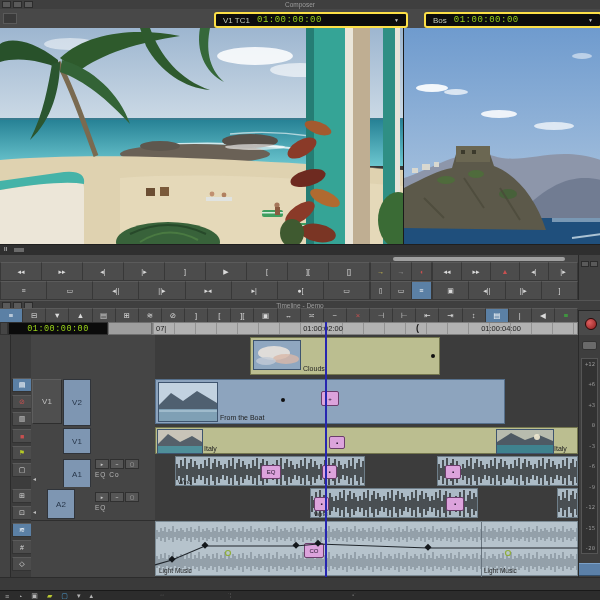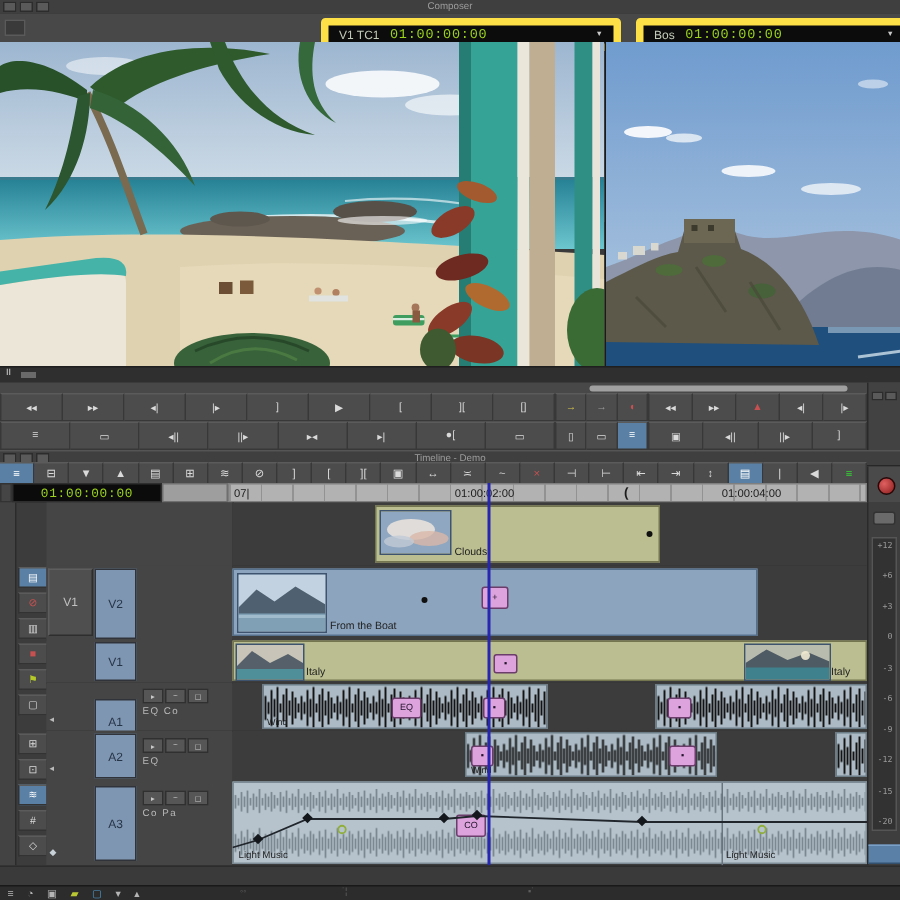--- a/index.html
+++ b/index.html
@@ -9,21 +9,21 @@
   .flx{display:flex;align-items:center;}
   
   .tbar{background:#3f3f3f;border-bottom:1px solid #272727;color:#9c9c9c;font-size:6.5px;}
   .tbar .cap{position:absolute;left:0;right:0;top:0;text-align:center;line-height:9px;}
   .wb{display:inline-block;width:7px;height:5px;background:#5a5a5a;border:1px solid #2c2c2c;margin-right:2px;}
   
   .cbar{background:#484848;border-bottom:1px solid #202020;}
   .dd{background:#0c0c0c;border:1px solid #2e2e2e;border-radius:7px;display:flex;align-items:center;padding:0 7px;}
   .dd .lbl{color:#8fd412;font-size:8.5px;}
   .caret{color:#c9c9c9;font-size:5px;margin-left:auto;padding-left:6px;}
-  .tcbox{background:#0c0c0c;border:5px solid #fde047;border-radius:3px;display:flex;align-items:center;padding:0 7px;gap:7px;}
+  .tcbox{background:#0c0c0c;border:2px solid #fde047;border-radius:3px;display:flex;align-items:center;padding:0 7px;gap:7px;}
   .tcbox .tlab{color:#c2cab8;font-size:8px;}
   .tcv{color:#9ad31a;font-size:9px;font-family:Liberation Mono, monospace;letter-spacing:.5px;}
   
   .tgrp{display:flex;height:100%;}
   .tb{flex:1;display:flex;align-items:center;justify-content:center;background:#4c4c4c;
       border:1px solid #383838;border-top-color:#5b5b5b;border-left:none;color:#dadada;font-size:7px;cursor:default;}
   .tgrp .tb:first-child{border-left:1px solid #383838;}
   .tb.hl{background:#5b80a5;color:#fff;}
   .tb.grn{color:#35d435;font-weight:bold;font-size:10px;}
   .tb.c-red{color:#c85050;}
@@ -399,54 +399,42 @@
 
   <div class="a" style="left:31px;top:335px;width:124px;height:242px;background:#454545;border-right:1px solid #2f2f2f;"></div>
   <div class="a hdrow" style="left:31px;top:377px;width:124px;height:49px;">
     <div class="tcell a" style="left:1px;top:2px;width:28px;height:43px;background:#4f4f4f;color:#c0c0c0;border-color:#5e5e5e #2e2e2e #2e2e2e #5e5e5e;">V1</div>
     <div class="tcell sel a" style="left:32px;top:2px;width:26px;height:45px;">V2</div>
   </div>
   <div class="a hdrow" style="left:31px;top:426px;width:124px;height:29px;">
     <div class="tcell sel a" style="left:32px;top:2px;width:26px;height:24px;">V1</div>
   </div>
   <div class="a hdrow" style="left:31px;top:455px;width:124px;height:32px;">
-    <div class="tcell sel a" style="left:32px;top:11px;width:26px;height:28px;">A1</div>
+    <div class="tcell sel a" style="left:32px;top:4px;width:26px;height:28px;">A1</div>
     <div class="fxp" style="left:64px;top:4px;">
       <div class="fxbtns">
           <span class="fxb">▸</span>
           <span class="fxb">~</span>
           <span class="fxb">▢</span>
         </div>
       <span class="fxlabel">EQ Co</span>
     </div>
     <span class="a" style="left:2px;top:20px;color:#bbb;font-size:6px;">◂</span>
   </div>
   <div class="a hdrow" style="left:31px;top:487px;width:124px;height:33px;">
-    <div class="tcell sel a" style="left:32px;top:2px;width:26px;height:28px;">A2</div>
+    <div class="tcell sel a" style="left:16px;top:2px;width:26px;height:28px;">A2</div>
     <div class="fxp" style="left:64px;top:5px;">
       <div class="fxbtns">
           <span class="fxb">▸</span>
           <span class="fxb">~</span>
           <span class="fxb">▢</span>
         </div>
       <span class="fxlabel">EQ</span>
     </div>
     <span class="a" style="left:2px;top:21px;color:#bbb;font-size:6px;">◂</span>
-  </div>
-  <div class="a hdrow" style="left:31px;top:520px;width:124px;height:57px;">
-    <div class="tcell sel a" style="left:32px;top:4px;width:26px;height:48px;">A3</div>
-    <div class="fxp" style="left:64px;top:7px;">
-      <div class="fxbtns">
-          <span class="fxb">▸</span>
-          <span class="fxb">~</span>
-          <span class="fxb">▢</span>
-        </div>
-      <span class="fxlabel">Co Pa</span>
-    </div>
-    <span class="a" style="left:2px;top:44px;color:#c8d0d8;font-size:6px;">◆</span>
   </div>
 
   <div class="a lane" style="left:155px;top:335px;width:423px;height:42px;">
     <div class="clip cl-olive" style="left:95px;top:2px;width:190px;height:38px;">
       <svg class="thumb" style="left:2px;top:2px;" width="46" height="28">
         <rect width="46" height="28" fill="#8fa7c0"></rect>
         <ellipse cx="20" cy="12" rx="16" ry="7" fill="#e8e2dc" opacity=".9"></ellipse>
         <ellipse cx="32" cy="18" rx="13" ry="5" fill="#d8b8a8" opacity=".8"></ellipse>
         <ellipse cx="12" cy="20" rx="10" ry="4" fill="#c2cbd6" opacity=".8"></ellipse>
       </svg>

